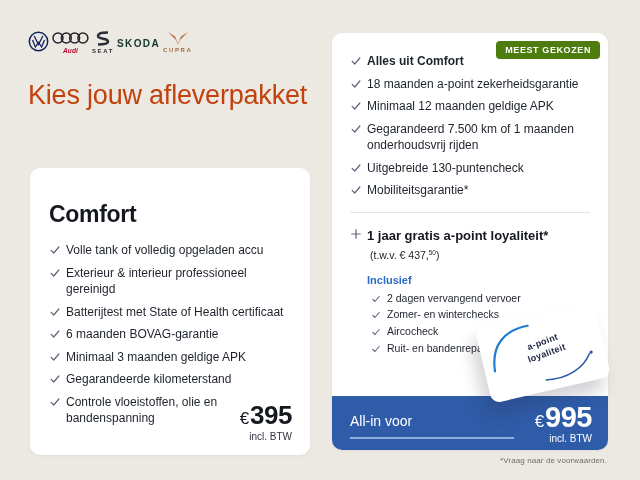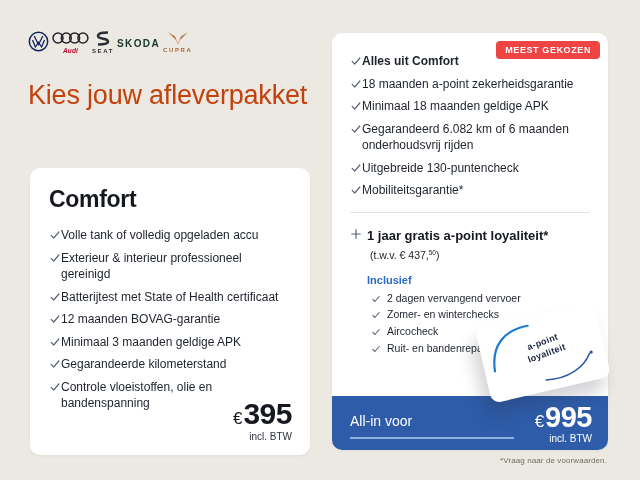--- a/index.html
+++ b/index.html
@@ -26,45 +26,45 @@
   .page-title {
     position:absolute; left:28px; top:80px; width:300px;
     font-size:27px; line-height:1.17; font-weight:500; color:#c2410c; letter-spacing:-.2px;
   }
 
   
   .card {
     position:absolute; background:#FFFFFF; border-radius:10px;
     box-shadow:0 1px 3px rgba(30,30,40,.05);
   }
-  #comfort-card { left:30px; top:168px; width:280px; height:287px; padding:16px 16px 14px 19px; }
+  #comfort-card { left:30px; top:168px; width:280px; height:287px; padding:31px 16px 14px 19px; }
   #zekerheid-card { left:332px; top:33px; width:276px; height:417px; padding:20px 16px 14px 18px; }
 
   .card h2 { font-size:23px; font-weight:700; color:#15181E; letter-spacing:-.3px; margin:2px 0 14px 0; }
 
   ul.features { list-style:none; }
   ul.features li {
-    display:flex; align-items:flex-start; 
+    display:flex; align-items:flex-start; gap:5px;
     font-size:12px; line-height:1.38; color:#1D222C; margin-bottom:6px;
   }
   ul.features li.bold { font-weight:700; }
   .chk { flex:0 0 12px; width:12px; height:12px; margin-top:2px; color:#5B6478; }
   .chk-sm { flex:0 0 10px; width:10px; height:10px; margin-top:2px; color:#5B6478; }
 
   
   .price-block { position:absolute; right:18px; bottom:13px; text-align:right; }
   .price-line { display:flex; align-items:baseline; justify-content:flex-end; color:#15181E; }
   .price-cur { font-size:17px; font-weight:400; margin-right:1px; }
-  .price-amt { font-size:30px; font-weight:700; letter-spacing:-.5px; }
+  .price-amt { font-size:26px; font-weight:700; letter-spacing:-.5px; }
   .price-note { font-size:10px; color:#2E333D; margin-top:0px; }
 
   
   .badge {
     position:absolute; top:8px; right:8px;
-    background:#ef4444; color:#FFFFFF;
+    background:#4d7c0f; color:#FFFFFF;
     font-size:9px; font-weight:700; letter-spacing:.6px;
     padding:4px 9px 4px 9px; border-radius:4px;
   }
 
   .divider { height:1px; background:#E5E4E1; margin:13px 2px 13px 0; }
 
   
   .loyalty-head { display:flex; align-items:flex-start; gap:5px; }
   .plus { flex:0 0 12px; width:12px; height:12px; margin-top:2px; color:#5B6478; }
   .loyalty-title { font-size:13px; font-weight:700; color:#15181E; line-height:1.3; }
@@ -168,21 +168,21 @@
       <li>
         <svg class="chk" viewBox="0 0 14 14">
             <path d="M2.5 7.5 L5.5 10.5 L11.5 3.5" fill="none" stroke="currentColor" stroke-width="1.4" stroke-linecap="round" stroke-linejoin="round"></path>
           </svg>
         <span>Batterijtest met State of Health certificaat</span>
       </li>
       <li>
         <svg class="chk" viewBox="0 0 14 14">
             <path d="M2.5 7.5 L5.5 10.5 L11.5 3.5" fill="none" stroke="currentColor" stroke-width="1.4" stroke-linecap="round" stroke-linejoin="round"></path>
           </svg>
-        <span>12 maanden BOVAG-garantie</span>
+        <span>6 maanden BOVAG-garantie</span>
       </li>
       <li>
         <svg class="chk" viewBox="0 0 14 14">
             <path d="M2.5 7.5 L5.5 10.5 L11.5 3.5" fill="none" stroke="currentColor" stroke-width="1.4" stroke-linecap="round" stroke-linejoin="round"></path>
           </svg>
         <span>Minimaal 3 maanden geldige APK</span>
       </li>
       <li>
         <svg class="chk" viewBox="0 0 14 14">
             <path d="M2.5 7.5 L5.5 10.5 L11.5 3.5" fill="none" stroke="currentColor" stroke-width="1.4" stroke-linecap="round" stroke-linejoin="round"></path>
@@ -217,27 +217,27 @@
       <li>
         <svg class="chk" viewBox="0 0 14 14">
             <path d="M2.5 7.5 L5.5 10.5 L11.5 3.5" fill="none" stroke="currentColor" stroke-width="1.4" stroke-linecap="round" stroke-linejoin="round"></path>
           </svg>
         <span>18 maanden a-point zekerheidsgarantie</span>
       </li>
       <li>
         <svg class="chk" viewBox="0 0 14 14">
             <path d="M2.5 7.5 L5.5 10.5 L11.5 3.5" fill="none" stroke="currentColor" stroke-width="1.4" stroke-linecap="round" stroke-linejoin="round"></path>
           </svg>
-        <span>Minimaal 18 maanden geldige APK</span>
-      </li>
-      <li>
-        <svg class="chk" viewBox="0 0 14 14">
-            <path d="M2.5 7.5 L5.5 10.5 L11.5 3.5" fill="none" stroke="currentColor" stroke-width="1.4" stroke-linecap="round" stroke-linejoin="round"></path>
-          </svg>
-        <span>Gegarandeerd 6.082 km of 6 maanden onderhoudsvrij rijden</span>
+        <span>Minimaal 12 maanden geldige APK</span>
+      </li>
+      <li>
+        <svg class="chk" viewBox="0 0 14 14">
+            <path d="M2.5 7.5 L5.5 10.5 L11.5 3.5" fill="none" stroke="currentColor" stroke-width="1.4" stroke-linecap="round" stroke-linejoin="round"></path>
+          </svg>
+        <span>Gegarandeerd 7.500 km of 1 maanden onderhoudsvrij rijden</span>
       </li>
       <li>
         <svg class="chk" viewBox="0 0 14 14">
             <path d="M2.5 7.5 L5.5 10.5 L11.5 3.5" fill="none" stroke="currentColor" stroke-width="1.4" stroke-linecap="round" stroke-linejoin="round"></path>
           </svg>
         <span>Uitgebreide 130-puntencheck</span>
       </li>
       <li>
         <svg class="chk" viewBox="0 0 14 14">
             <path d="M2.5 7.5 L5.5 10.5 L11.5 3.5" fill="none" stroke="currentColor" stroke-width="1.4" stroke-linecap="round" stroke-linejoin="round"></path>

